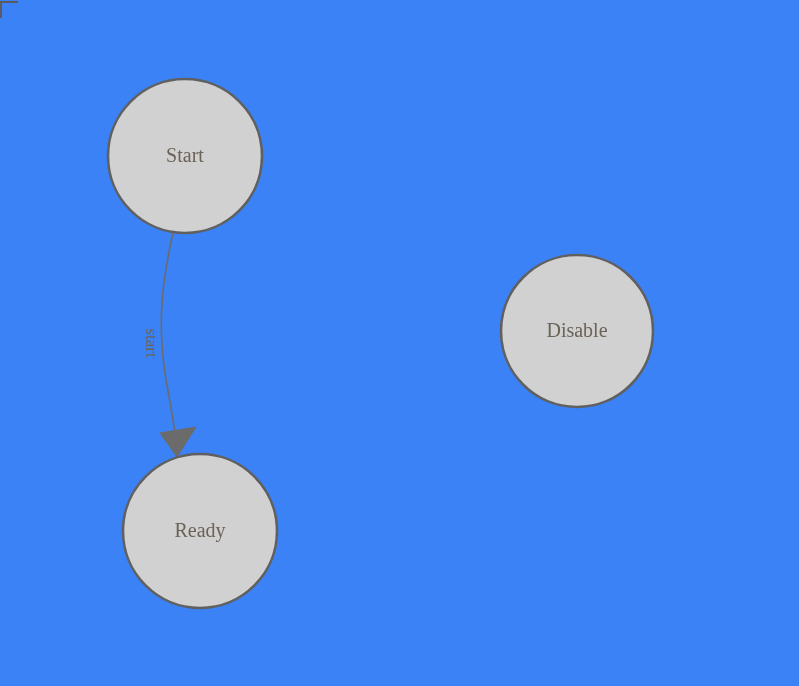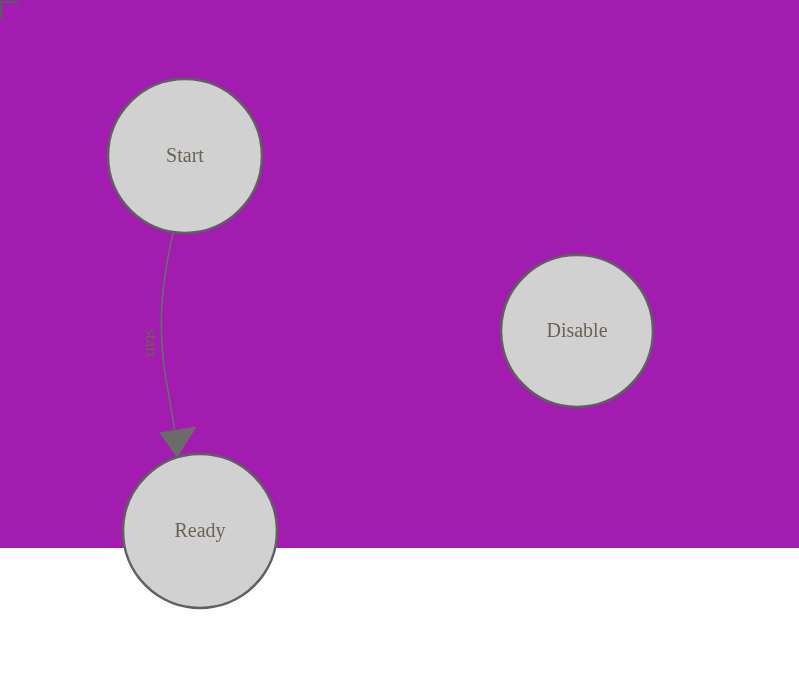--- a/index.html
+++ b/index.html
@@ -9,22 +9,22 @@
   }
   body {
     width: 799px;
     height: 686px;
     overflow: hidden;
     font-family: "Liberation Serif", serif;
   }
   #canvas {
     position: relative;
     width: 799px;
-    height: 548px;
-    background: #a21caf;
+    height: 686px;
+    background: #3b82f6;
   }
   #diagram-svg {
     position: absolute;
     top: 0;
     left: 0;
     width: 799px;
     height: 686px;
     display: block;
   }
   .node-circle {

